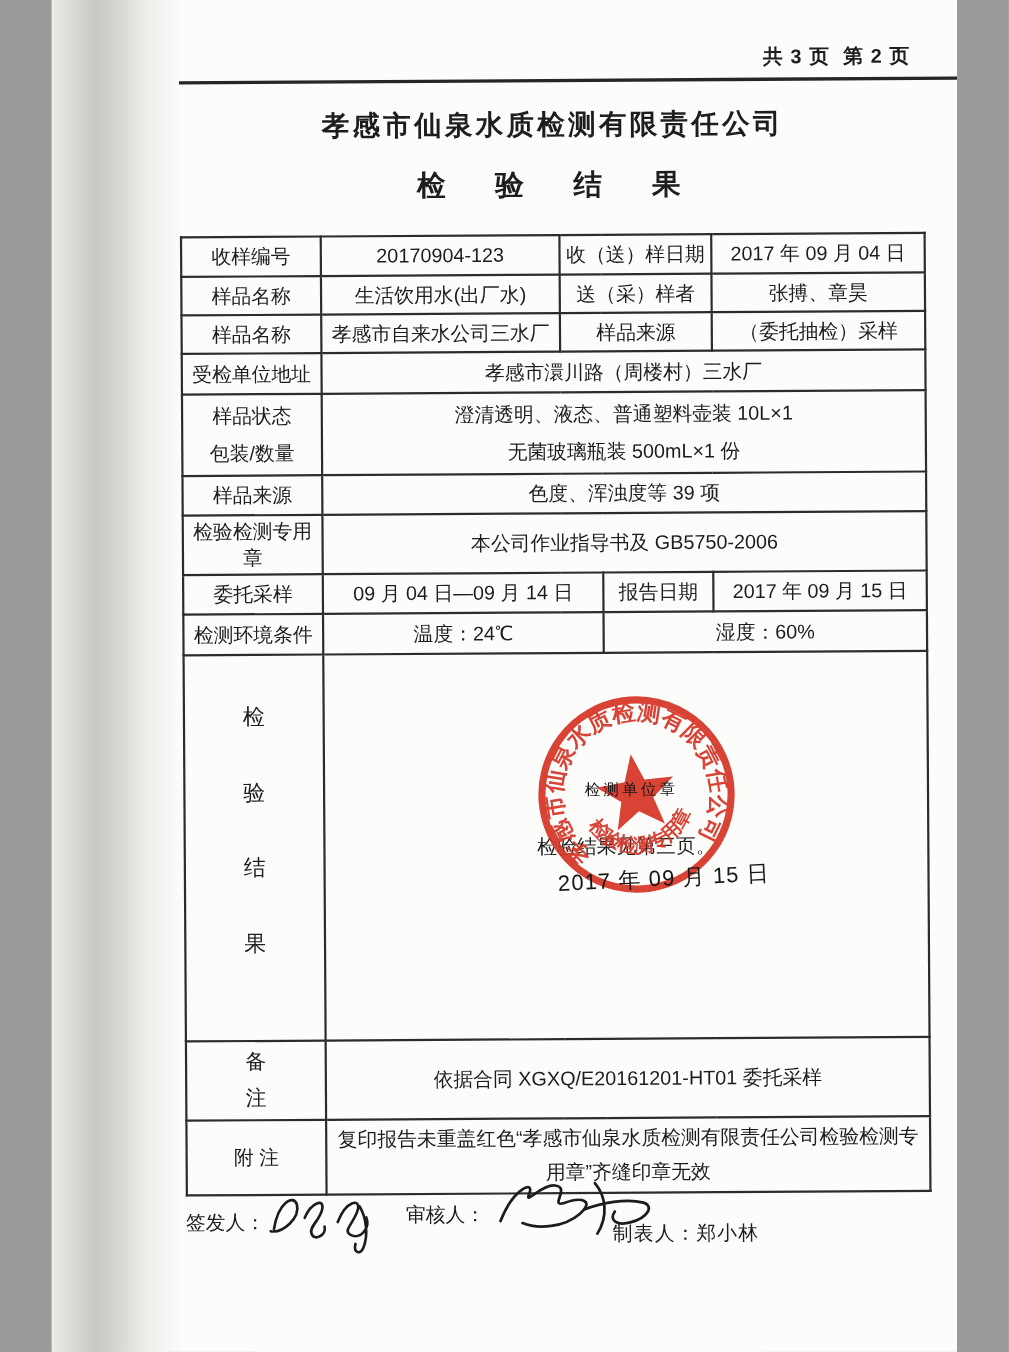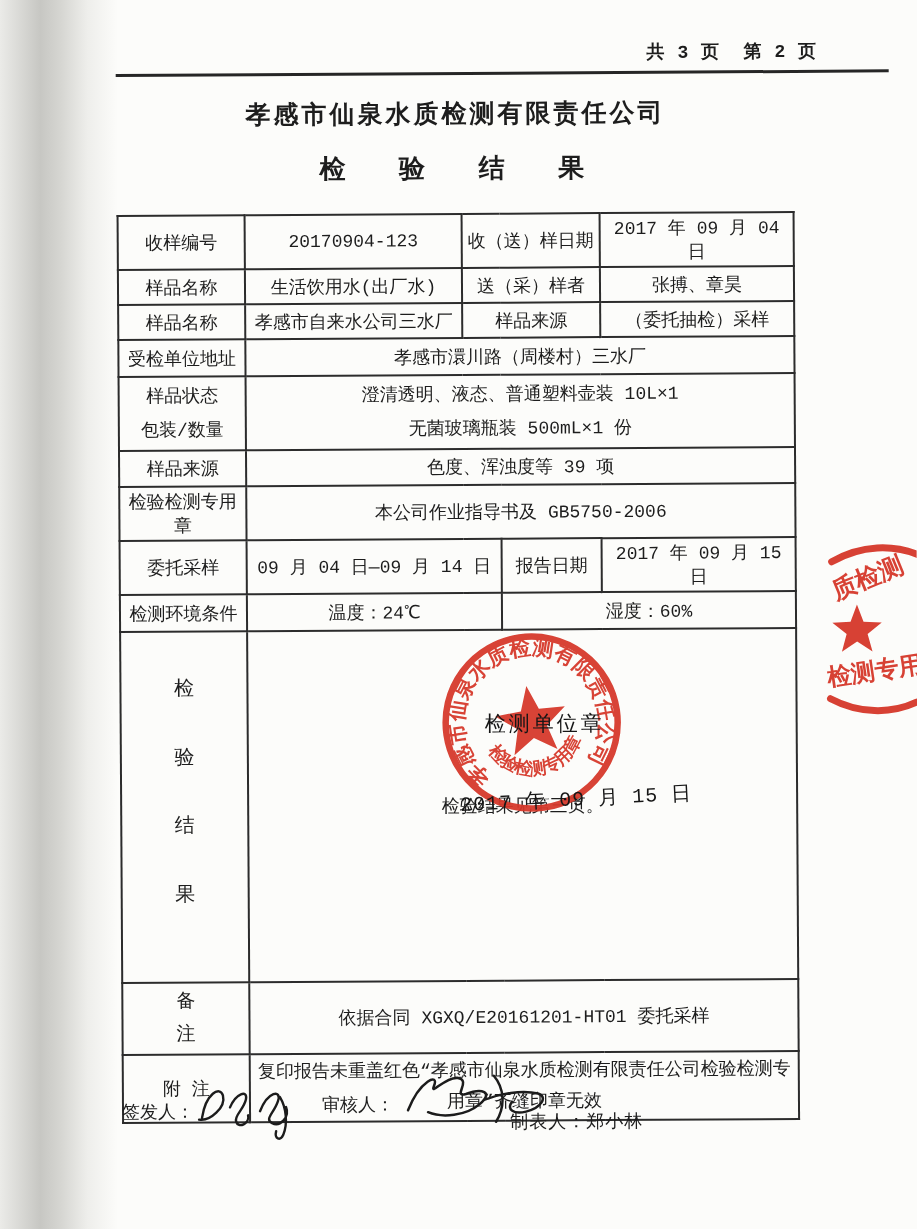--- a/index.html
+++ b/index.html
@@ -1,19 +1,19 @@
 <!DOCTYPE html>
 <html><head>
 <meta charset="utf-8">
 <style>
   html,body { margin:0; padding:0; background:#9a9a98; }
   .page {
-    position:relative; width:917px; height:1229px; margin:0 auto;
+    position:relative; width:823px; height:1229px; margin:0 auto;
     background:#fcfcfa; overflow:hidden;
-    font-family:Liberation Mono, monospace; color:#1d1d1d;
+    font-family:Liberation Sans, sans-serif; color:#1d1d1d;
   }
   .scan-shadow-left {
     position:absolute; left:0; top:0; bottom:0; width:118px; z-index:1;
     background:linear-gradient(to right,#ebebe8 0%,#c7c7c3 34%,#d6d6d2 52%,#eeeeeb 74%,rgba(252,252,250,0) 100%);
   }
   .content { position:absolute; inset:0; z-index:2; transform:rotate(-0.35deg); }
 
   .pagination { position:absolute; left:650px; top:41px; font-size:18px; font-weight:bold; white-space:pre; letter-spacing:1px; }
   .header-rule { position:absolute; left:119px; top:72px; width:773px; height:3px; background:#262626; }
 
@@ -26,21 +26,21 @@
   tr.h70 { height:70px; } tr.h345 { height:345px; } tr.h70b { height:70px; } tr.h65 { height:65px; }
   td.left-pad { text-align:left; padding-left:15px;margin-top:42px; }
   .two-line { line-height:34px; }
   td.result-label { vertical-align:top; }
   .vert-stack { height:345px; display:flex; flex-direction:column; align-items:center; justify-content:space-between; box-sizing:border-box; padding:40px 0 72px 0; font-size:20px; }
   td.result-cell { text-align:left; vertical-align:top; padding:42px 0 0 14px; }
   .remark-label { line-height:33px; font-size:19px; }
   td.appendix-value { text-align:left; padding:4px 10px 4px 12px; line-height:31px; }
 
   .stamp-main { position:absolute; left:436px; top:628px; width:190px; height:190px; transform:rotate(-8deg); z-index:4; opacity:0.94; }
-  .stamp-unit-label { position:absolute; left:484px; top:710px; font-size:21px; letter-spacing:3px; z-index:5; color:#161616; }
+  .stamp-unit-label { position:absolute; left:484px; top:710px; font-size:14px; letter-spacing:3px; z-index:5; color:#161616; }
   .stamp-date { position:absolute; left:459px; top:786px; font-size:20px; letter-spacing:1px; transform:rotate(-2.5deg); z-index:5; white-space:pre; color:#161616; }
   .edge-stamp { position:absolute; left:824px; top:540px; width:93px; height:185px; z-index:4; opacity:0.95; }
 
   .footer { position:absolute; left:119px; top:1080px; width:720px; height:80px; font-size:18px; }
   .footer .lbl { position:absolute; white-space:pre; }
   .issuer-label { left:0; top:18px; }
   .reviewer-label { left:200px; top:12px; }
   .preparer-label { left:388px; top:30px; letter-spacing:1px; }
   .sig { position:absolute; }
   .sig1 { left:64px; top:-4px; }

